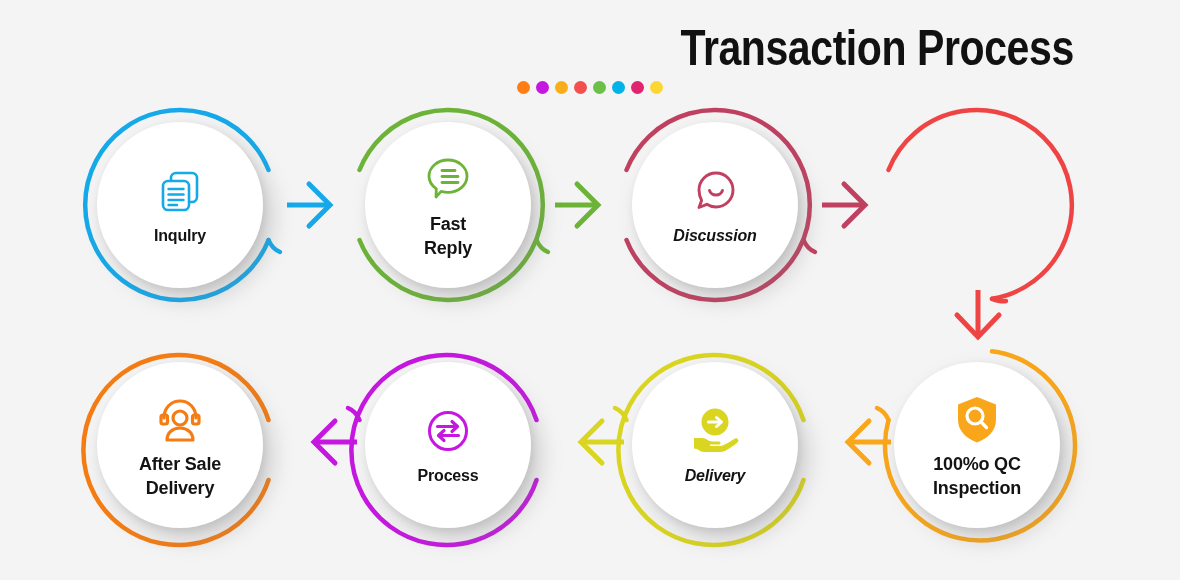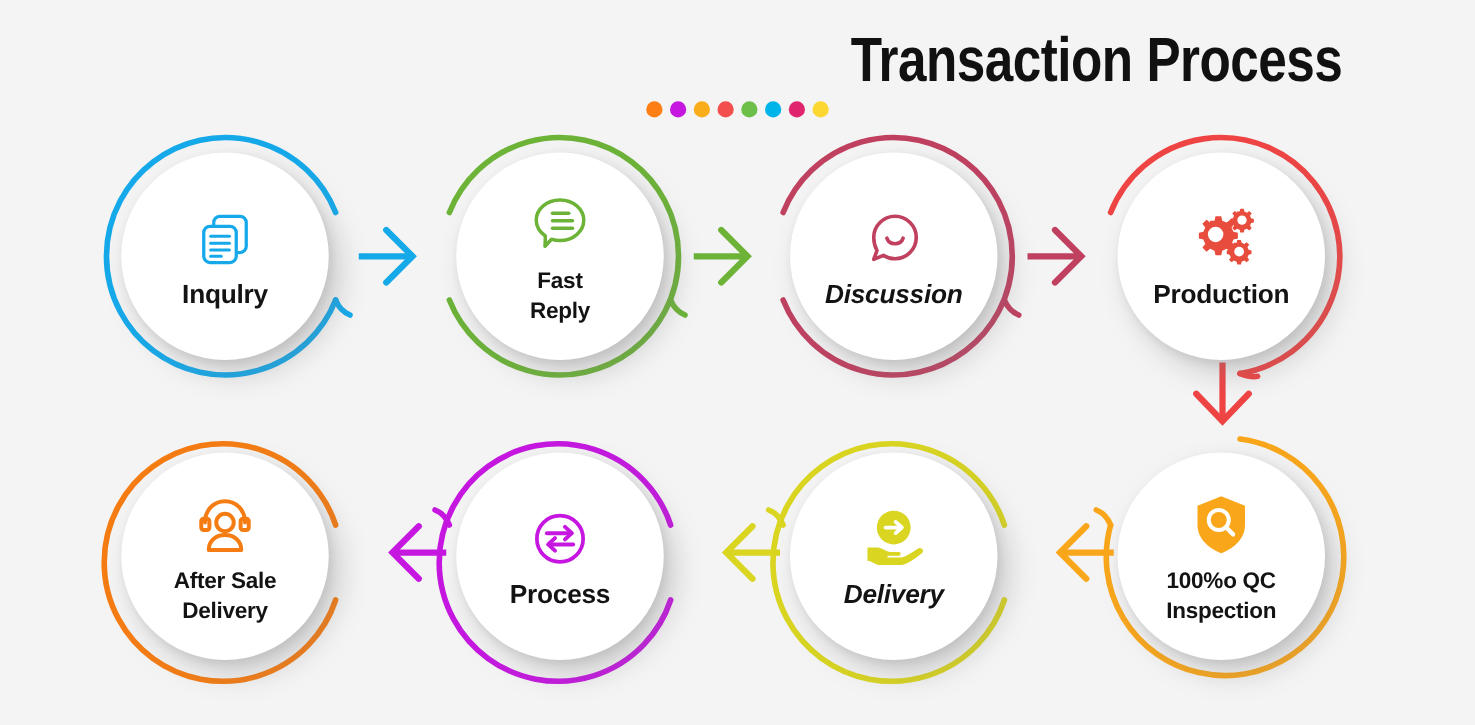--- a/index.html
+++ b/index.html
@@ -96,21 +96,21 @@
     height: 58px;
     display: flex;
     align-items: center;
     justify-content: center;
     margin-bottom: 4px;
   }
   .node-icon svg { display: block; }
   .node-label {
     font-family: "Liberation Sans", sans-serif;
     font-weight: 700;
-    font-size: 21px;
+    font-size: 16px;
     line-height: 24px;
     color: #131313;
     text-align: center;
     letter-spacing: -0.2px;
     max-width: 158px;
   }
   .node-label.two-line { font-size: 18px; }
 
   
   .connector {
@@ -234,35 +234,20 @@
         <div class="node-label">Discussion</div>
       </div>
     </div>
   </div>
 
   <div class="node" style="left:872px; top:100px;">
     <svg class="ring-svg" viewBox="0 0 210 210">
       <path d="M 16.5 70 A 95 95 0 1 1 120 198.8" fill="none" stroke="#ef4444" stroke-width="4.5" stroke-linecap="round"></path>
       <path d="M 120 198.8 C 126 201 130 202 134 201" fill="none" stroke="#ef4444" stroke-width="4.5" stroke-linecap="round"></path>
     </svg>
-    <div class="disc">
-      <div class="disc-inner">
-        <div class="node-icon">
-          <svg width="58" height="50" viewBox="0 0 58 50">
-            <path d="M20 10.5 l3.6 0 0.8 -3.6 4.6 0 0.8 3.6 3.5 1.5 2.9 -2.3 3.3 3.3 -2.3 2.9 1.5 3.5 3.6 0.8 0 4.6 -3.6 0.8 -1.5 3.5 2.3 2.9 -3.3 3.3 -2.9 -2.3 -3.5 1.5 -0.8 3.6 -4.6 0 -0.8 -3.6 -3.5 -1.5 -2.9 2.3 -3.3 -3.3 2.3 -2.9 -1.5 -3.5 -3.6 -0.8 0 -4.6 3.6 -0.8 1.5 -3.5 -2.3 -2.9 3.3 -3.3 2.9 2.3 z" fill="#e74c3c"></path>
-            <circle cx="24.5" cy="21.5" r="6.2" fill="#ffffff"></circle>
-            <path d="M41.5 3.2 l2.2 0 0.5 -2.2 2.8 0 0.5 2.2 2.1 0.9 1.8 -1.4 2 2 -1.4 1.8 0.9 2.1 2.2 0.5 0 2.8 -2.2 0.5 -0.9 2.1 1.4 1.8 -2 2 -1.8 -1.4 -2.1 0.9 -0.5 2.2 -2.8 0 -0.5 -2.2 -2.1 -0.9 -1.8 1.4 -2 -2 1.4 -1.8 -0.9 -2.1 -2.2 -0.5 0 -2.8 2.2 -0.5 0.9 -2.1 -1.4 -1.8 2 -2 1.8 1.4 z" fill="#e74c3c"></path>
-            <circle cx="45.6" cy="10.1" r="3.7" fill="#ffffff"></circle>
-            <path d="M39 28.2 l2.3 0 0.55 -2.3 2.9 0 0.55 2.3 2.2 0.95 1.85 -1.45 2.05 2.05 -1.45 1.85 0.95 2.2 2.3 0.55 0 2.9 -2.3 0.55 -0.95 2.2 1.45 1.85 -2.05 2.05 -1.85 -1.45 -2.2 0.95 -0.55 2.3 -2.9 0 -0.55 -2.3 -2.2 -0.95 -1.85 1.45 -2.05 -2.05 1.45 -1.85 -0.95 -2.2 -2.3 -0.55 0 -2.9 2.3 -0.55 0.95 -2.2 -1.45 -1.85 2.05 -2.05 1.85 1.45 z" fill="#e74c3c"></path>
-            <circle cx="43.3" cy="35.3" r="3.9" fill="#ffffff"></circle>
-          </svg>
-        </div>
-        <div class="node-label">Production</div>
-      </div>
-    </div>
   </div>
 
   <div class="node" style="left:872px; top:340px;">
     <svg class="ring-svg" viewBox="0 0 210 210">
       <path d="M 120 11.2 A 95 95 0 1 1 16.5 80" fill="none" stroke="#f9a61a" stroke-width="4.5" stroke-linecap="round"></path>
       <path d="M 16.5 80 C 14 74 10 70 5 68" fill="none" stroke="#f9a61a" stroke-width="4.5" stroke-linecap="round"></path>
     </svg>
     <div class="disc">
       <div class="disc-inner">
         <div class="node-icon">

